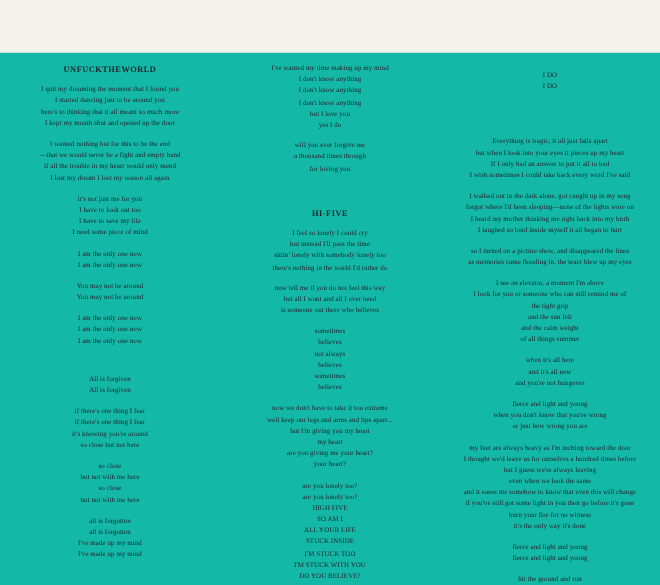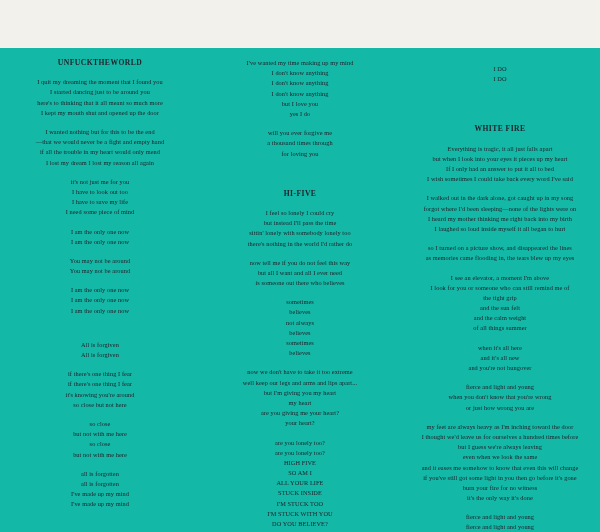--- a/index.html
+++ b/index.html
@@ -227,21 +227,20 @@
       <div class="song">
         <div class="stanza">
           <div class="line">I DO</div>
           <div class="line">I DO</div>
         </div>
       </div>
 
       <div class="title-gap-lg"></div>
 
       <div class="song">
-        <div class="song-title">WHITE FIRE</div>
 
         <div class="stanza">
           <div class="line">Everything is tragic, it all just falls apart</div>
           <div class="line">but when I look into your eyes it pieces up my heart</div>
           <div class="line">If I only had an answer to put it all to bed</div>
           <div class="line">I wish sometimes I could take back every word I've said</div>
         </div>
 
         <div class="stanza">
           <div class="line">I walked out in the dark alone, got caught up in my song</div>

